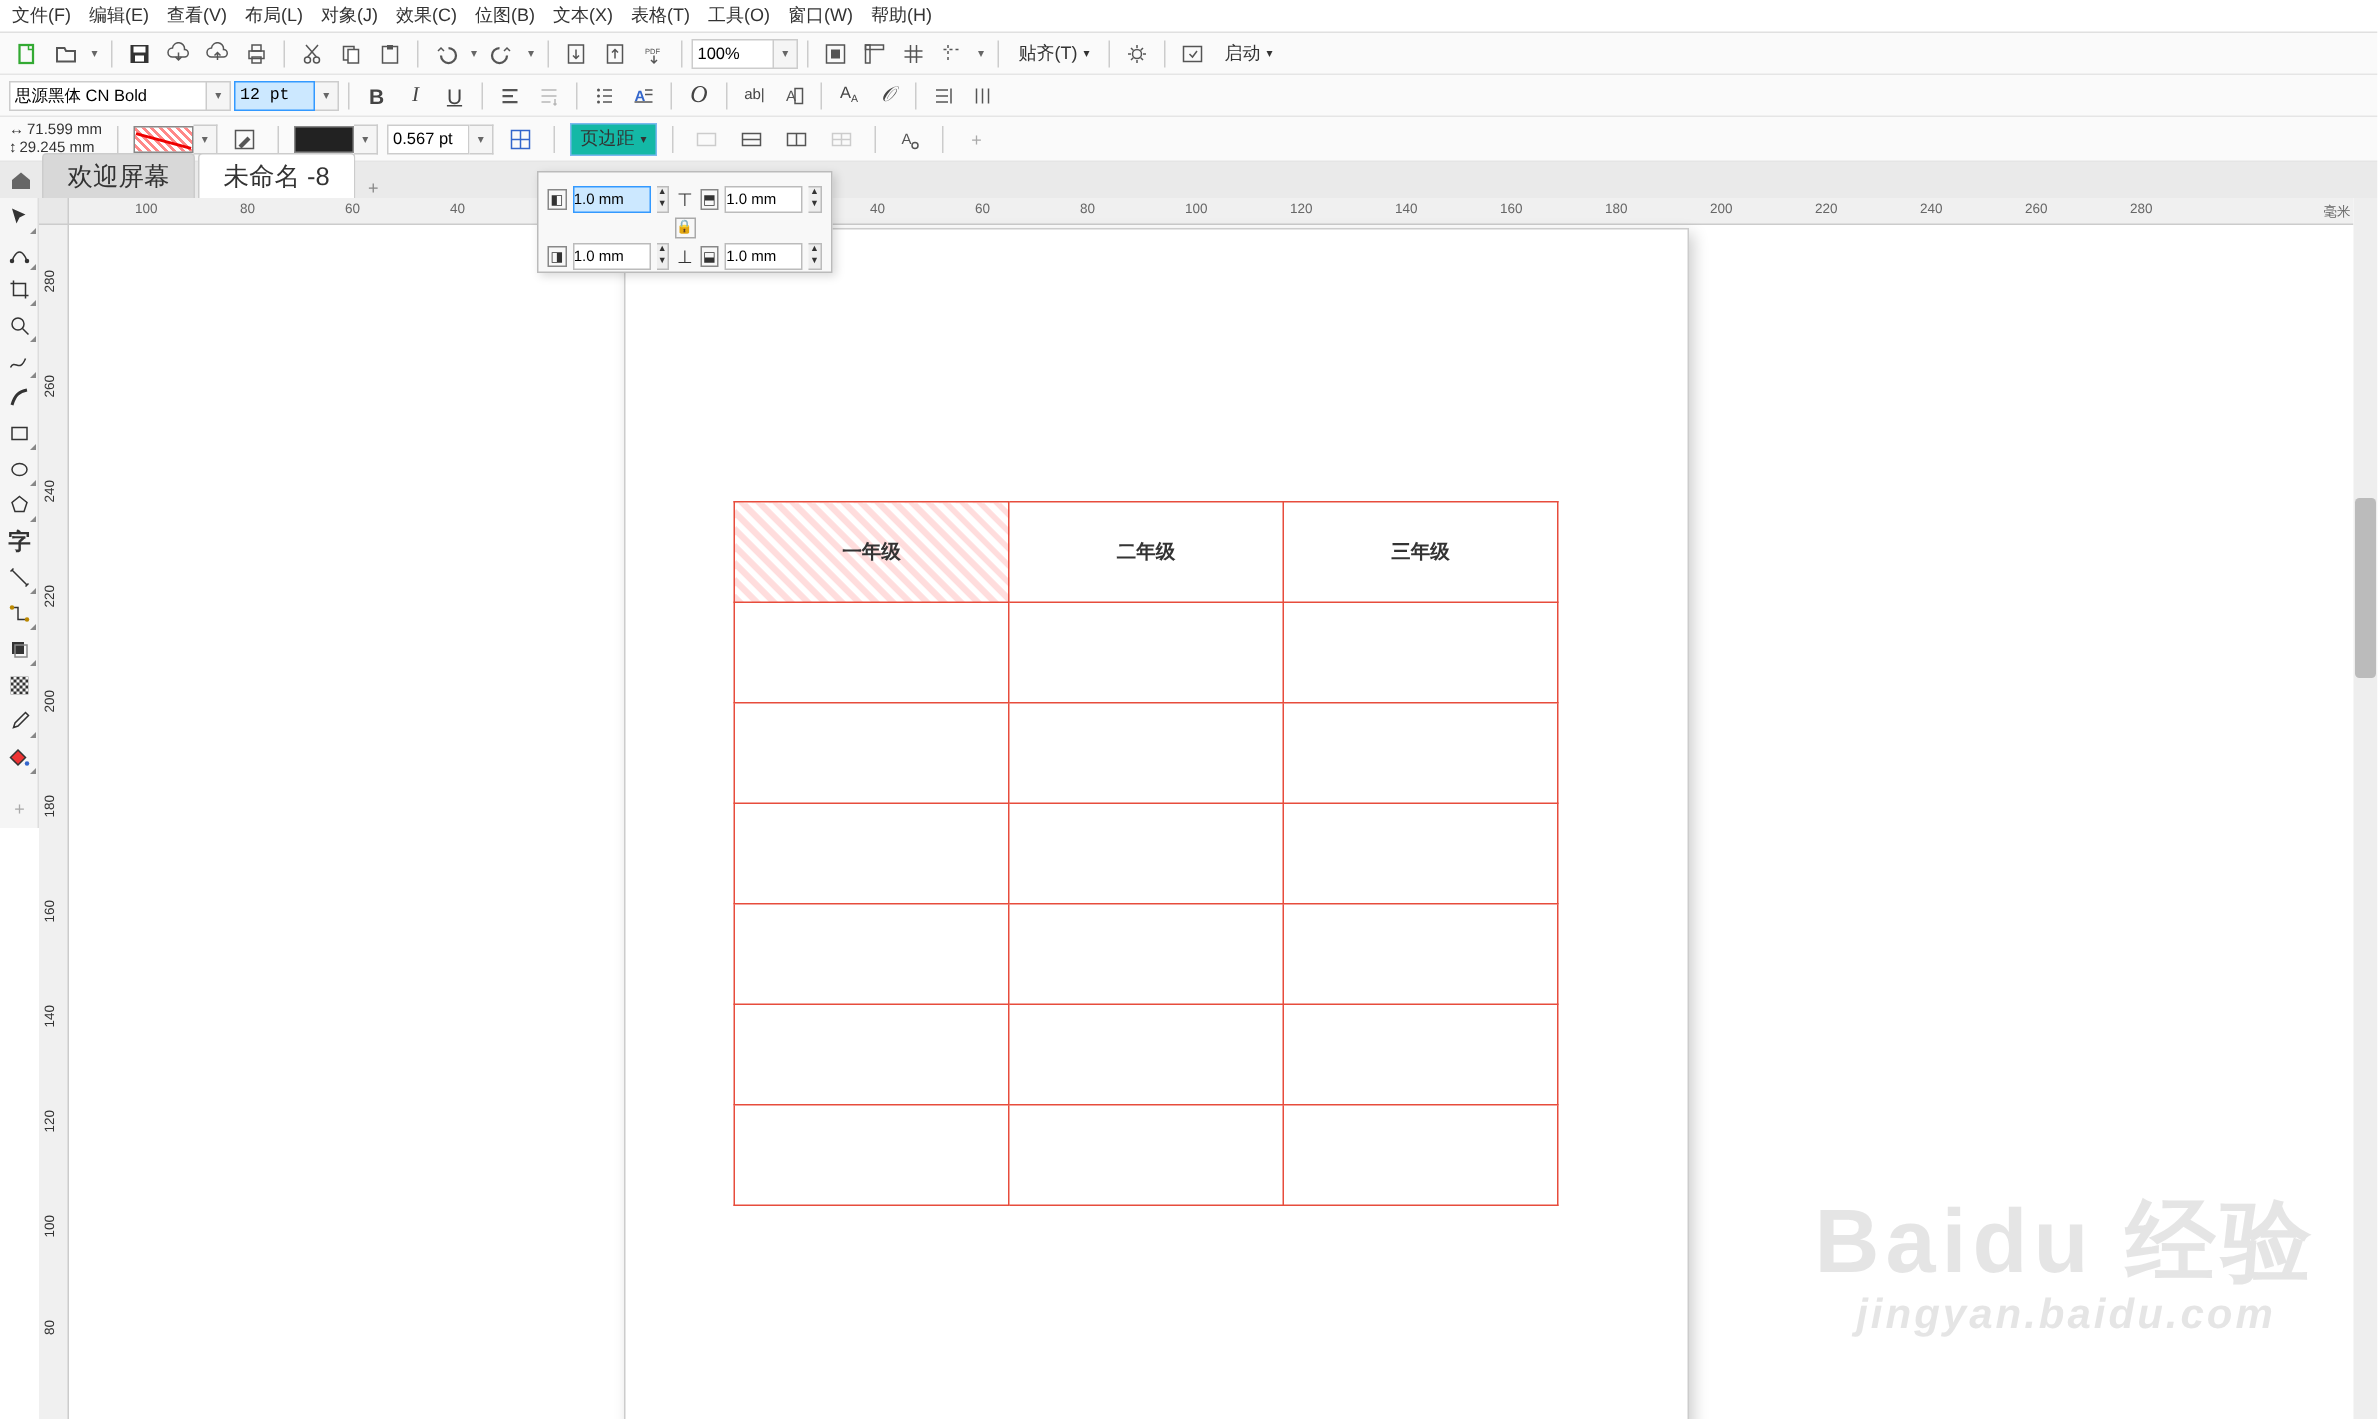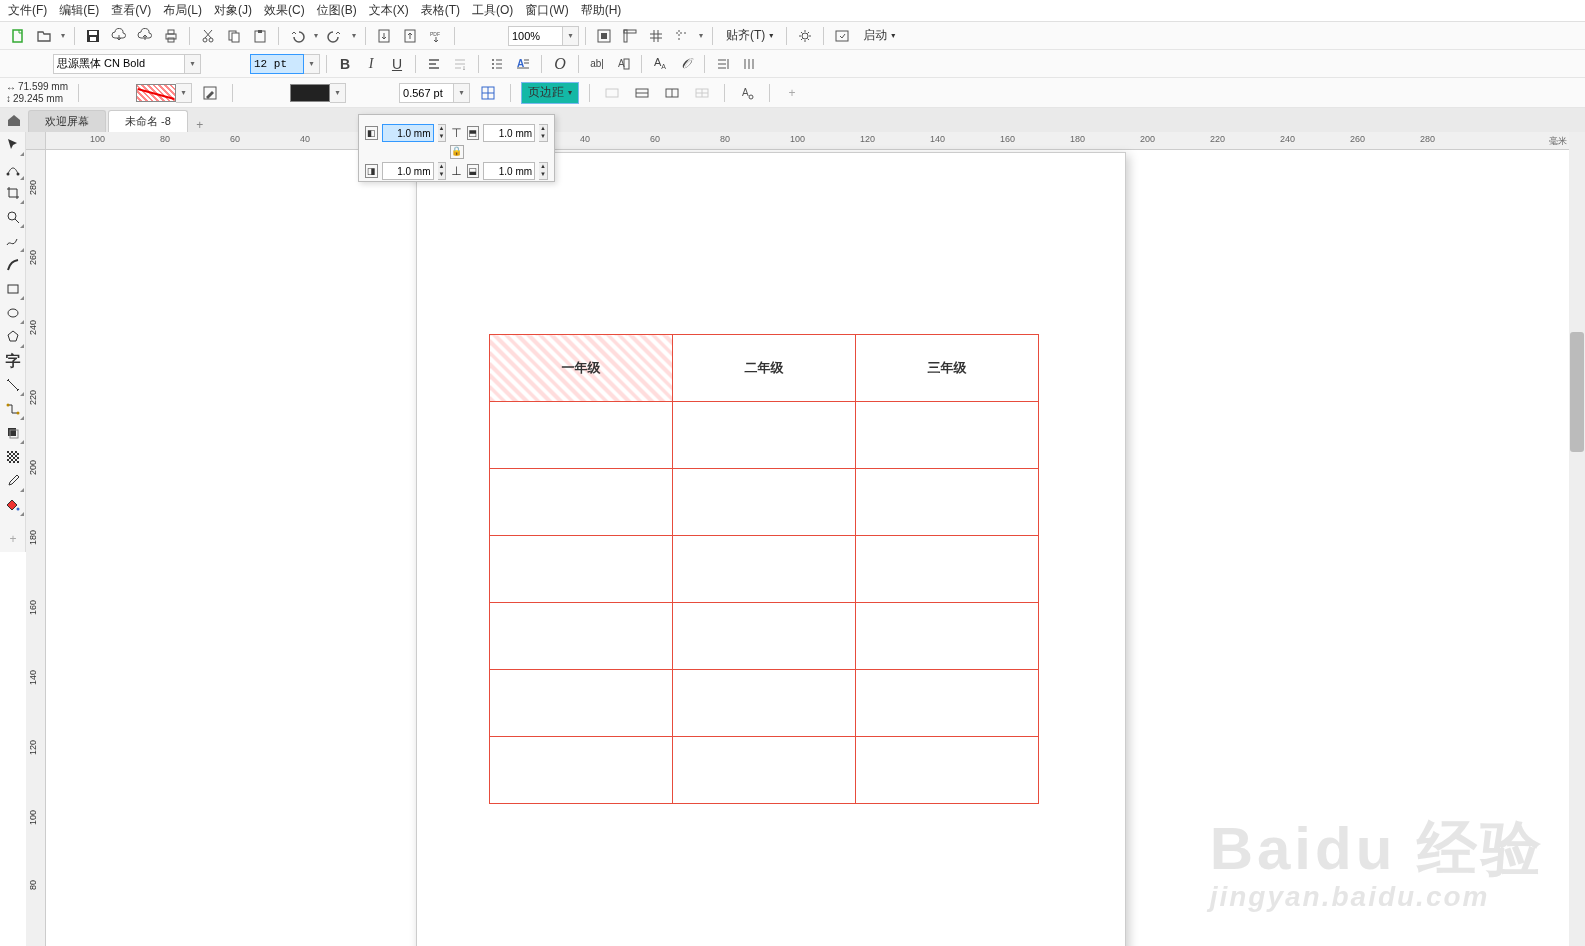--- a/index.html
+++ b/index.html
@@ -10,47 +10,47 @@
 .menubar span { cursor: pointer; }
 
 
 .toolbar { height: 28px; padding: 2px 6px; display: flex; gap: 2px; align-items: center; border-bottom: 1px solid #e5e5e5; background: #fafafa; }
 .tbtn { width: 24px; height: 22px; display: inline-flex; align-items: center; justify-content: center; border: 1px solid transparent; border-radius: 2px; cursor: pointer; color: #444; }
 .tbtn svg { width: 16px; height: 16px; }
 .tsep { width: 1px; height: 18px; background: #ccc; margin: 0 4px; }
 .tdrop { width: 10px; display:inline-flex; align-items:center; justify-content:center; color:#666; font-size:8px;}
 .tinput { height: 20px; border: 1px solid #ccc; padding: 0 3px; font-size: 11px; }
 .tinput.sel { background: #cce8ff; border-color: #3399ff; }
-.combo { display: inline-flex; align-items: center; margin-left: 47px; }
+.combo { display: inline-flex; align-items: center; }
 .combo .tdrop { border: 1px solid #ccc; border-left: none; height: 20px; width: 16px; background: #f5f5f5; }
 
 
 .propbar { height: 30px; padding: 2px 6px; display: flex; gap: 6px; align-items: center; border-bottom: 1px solid #e5e5e5; background: #fafafa; }
 .coord-box { display: flex; flex-direction: column; font-size: 10px; line-height: 12px; }
 .coord-box div { display: flex; align-items: center; gap: 2px; }
 .swatch { width: 40px; height: 18px; border: 1px solid #888; display:inline-block; }
 .swatch.red-stripe { background: repeating-linear-gradient(45deg, #fff, #fff 2px, #f88 2px, #f88 4px); position: relative; }
 .swatch.red-stripe::after { content:""; position:absolute; left:0; top:50%; width:100%; border-top:2px solid #e00; transform: rotate(15deg);}
 .swatch.black { background: #222; }
 .btn-label { padding: 0 6px; height: 22px; display: inline-flex; align-items: center; gap: 4px; border: 1px solid transparent; cursor: pointer; }
 
 
 .margin-panel { position: absolute; left: 358px; top: 114px; width: 197px; height: 68px; background: #f8f8f8; border: 1px solid #bbb; box-shadow: 2px 2px 6px rgba(0,0,0,0.15); z-index: 50; padding: 6px; }
 .margin-panel .row { display: flex; align-items: center; gap: 4px; height: 24px; }
 .margin-panel .mlabel { width: 14px; height: 14px; border: 1px solid #888; display:inline-flex; align-items:center; justify-content:center; font-size:9px;}
-.margin-panel input { width: 52px; height: 18px; font-size: 10px; text-align: right; padding-right: 2px; border: 1px solid #bbb; }
+.margin-panel input { width: 52px; height: 18px; font-size: 10px; padding-right: 2px; border: 1px solid #bbb; }
 .margin-panel input.hl { background: #cce8ff; border-color: #3399ff; }
 .margin-panel .spin { width: 10px; height: 18px; border:1px solid #bbb; border-left:none; background:#eee; display:flex; flex-direction:column;}
 .margin-panel .spin div{flex:1; font-size:6px; text-align:center; line-height:7px;}
 .margin-panel .lock { width:14px; height:14px; border:1px solid #aaa; margin: 0 auto; font-size:9px; text-align:center;}
 
 
 .tabbar { height: 24px; display: flex; align-items: flex-end; background: #eaeaea; padding-left: 28px; position: relative; }
 .hometab { position:absolute; left:4px; top:2px; width:20px; height:20px; display:flex; align-items:center; justify-content:center; color:#555;}
-.tab { padding: 3px 16px; background: #d8d8d8; border: 1px solid #ccc; border-bottom: none; margin-right: 2px; font-size: 11px; cursor: pointer; border-radius: 3px 3px 0 0; }
+.tab { padding: 3px 16px; background: #d8d8d8; border: 1px solid #ccc; border-bottom: none; margin-right: 2px; font-size: 17px; cursor: pointer; border-radius: 3px 3px 0 0; }
 .tab.active { background: #fff; }
 .tab-add { width: 20px; text-align: center; color: #888; cursor: pointer; }
 
 
 .toolbox { position: absolute; left: 0; top: 132px; width: 26px; display: flex; flex-direction: column; gap: 2px; padding: 2px; background: #f5f5f5; border-right: 1px solid #ddd; }
 .toolbox .tool { width: 22px; height: 22px; display: flex; align-items: center; justify-content: center; cursor: pointer; position:relative;}
 .toolbox .tool svg { width: 16px; height: 16px; }
 .toolbox .tri { position:absolute; right:0; bottom:0; width:0; height:0; border-right:4px solid #888; border-top:4px solid transparent;}
 
 
@@ -64,21 +64,21 @@
 .page { position: absolute; left: 390px; top: 20px; width: 710px; height: 1000px; background: #fff; box-shadow: 3px 3px 10px rgba(0,0,0,0.2); border: 1px solid #ccc; }
 .table { position: absolute; left: 72px; top: 168px; border-collapse: collapse; margin-top: 13px; }
 .table td { border: 1px solid #e74c3c; width: 183px; height: 67px; text-align: center; font-weight: bold; font-size: 13px; }
 .table td.sel { background: repeating-linear-gradient(45deg, #fdd, #fdd 4px, #fff 4px, #fff 8px); }
 
 
 .scroll-right { position:absolute; right:0; top:132px; width:16px; bottom:0; background:#eee;}
 .scroll-thumb { position:absolute; top:200px; width:14px; left:1px; height:120px; background:#bbb; border-radius:3px;}
 
 
-.watermark { position: absolute; right: 40px; bottom: 33px; font-size: 60px; font-weight: bold; color: rgba(180,180,180,0.35); letter-spacing: 4px; text-align: left; line-height: 1.1; pointer-events:none;}
+.watermark { position: absolute; right: 40px; bottom: 54px; font-size: 60px; font-weight: bold; color: rgba(180,180,180,0.35); letter-spacing: 4px; text-align: center; line-height: 1.1; pointer-events:none;}
 .watermark .sub { font-size: 28px; color: rgba(180,180,180,0.35); letter-spacing: 2px; font-style: italic;}
 </style>
 </head>
 <body>
 
 <div class="menubar">
   <span>文件(F)</span>
   <span>编辑(E)</span>
   <span>查看(V)</span>
   <span>布局(L)</span>

